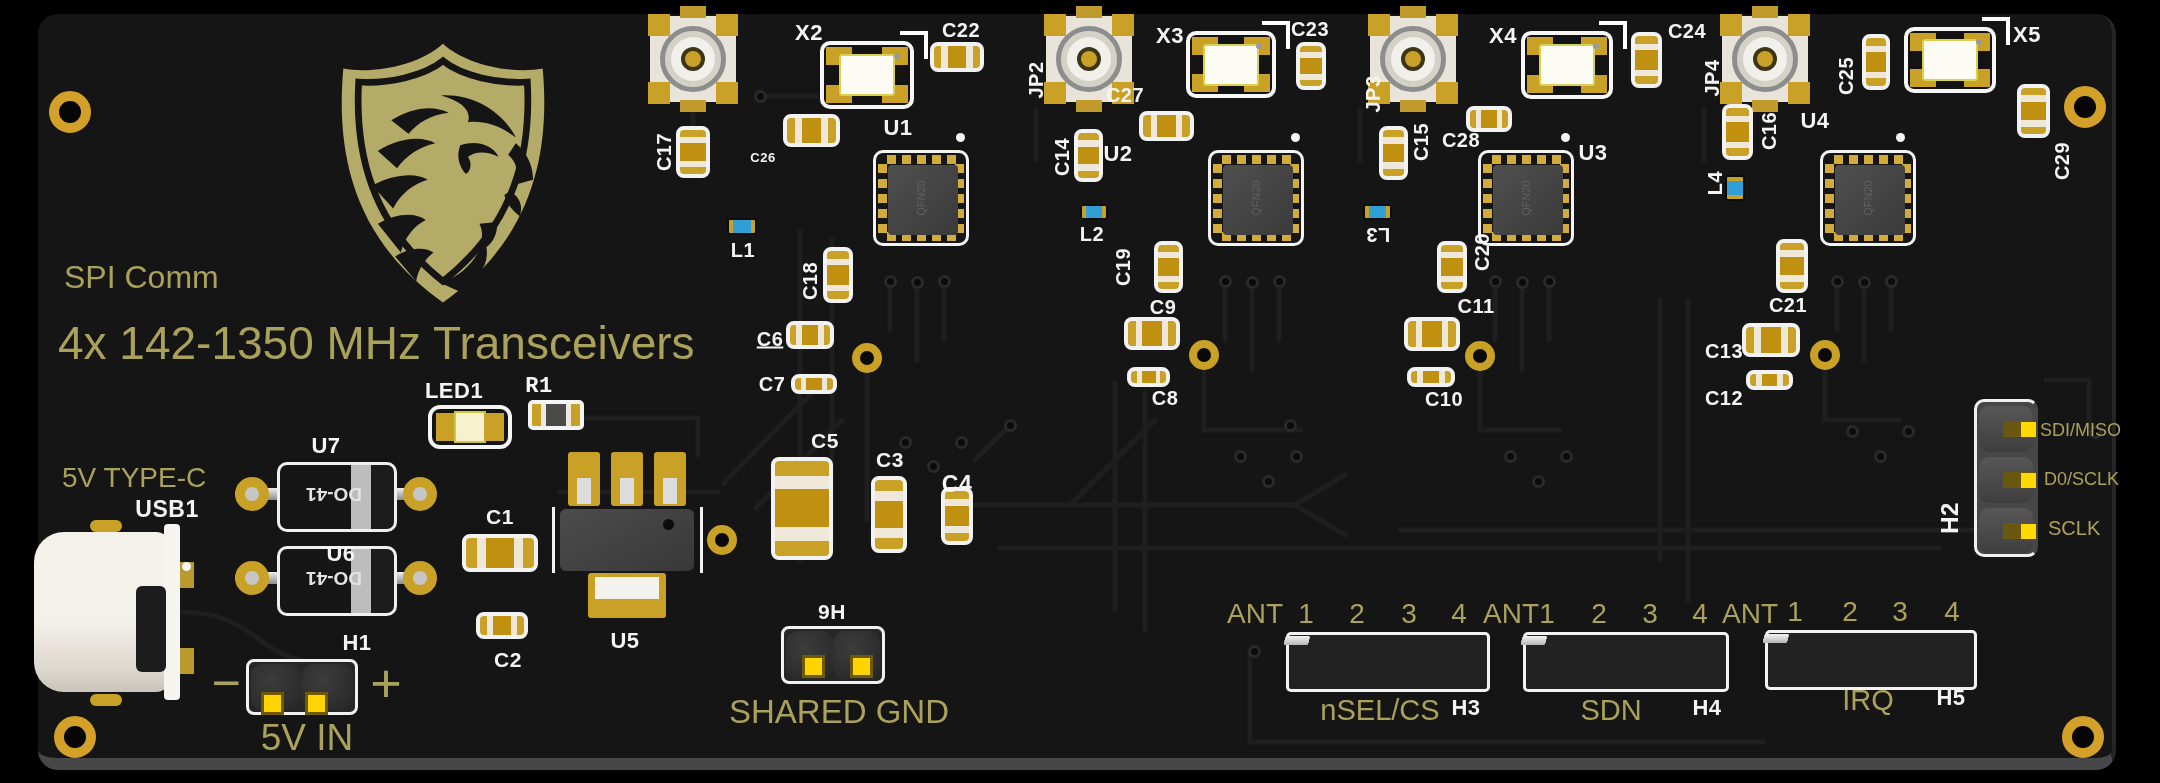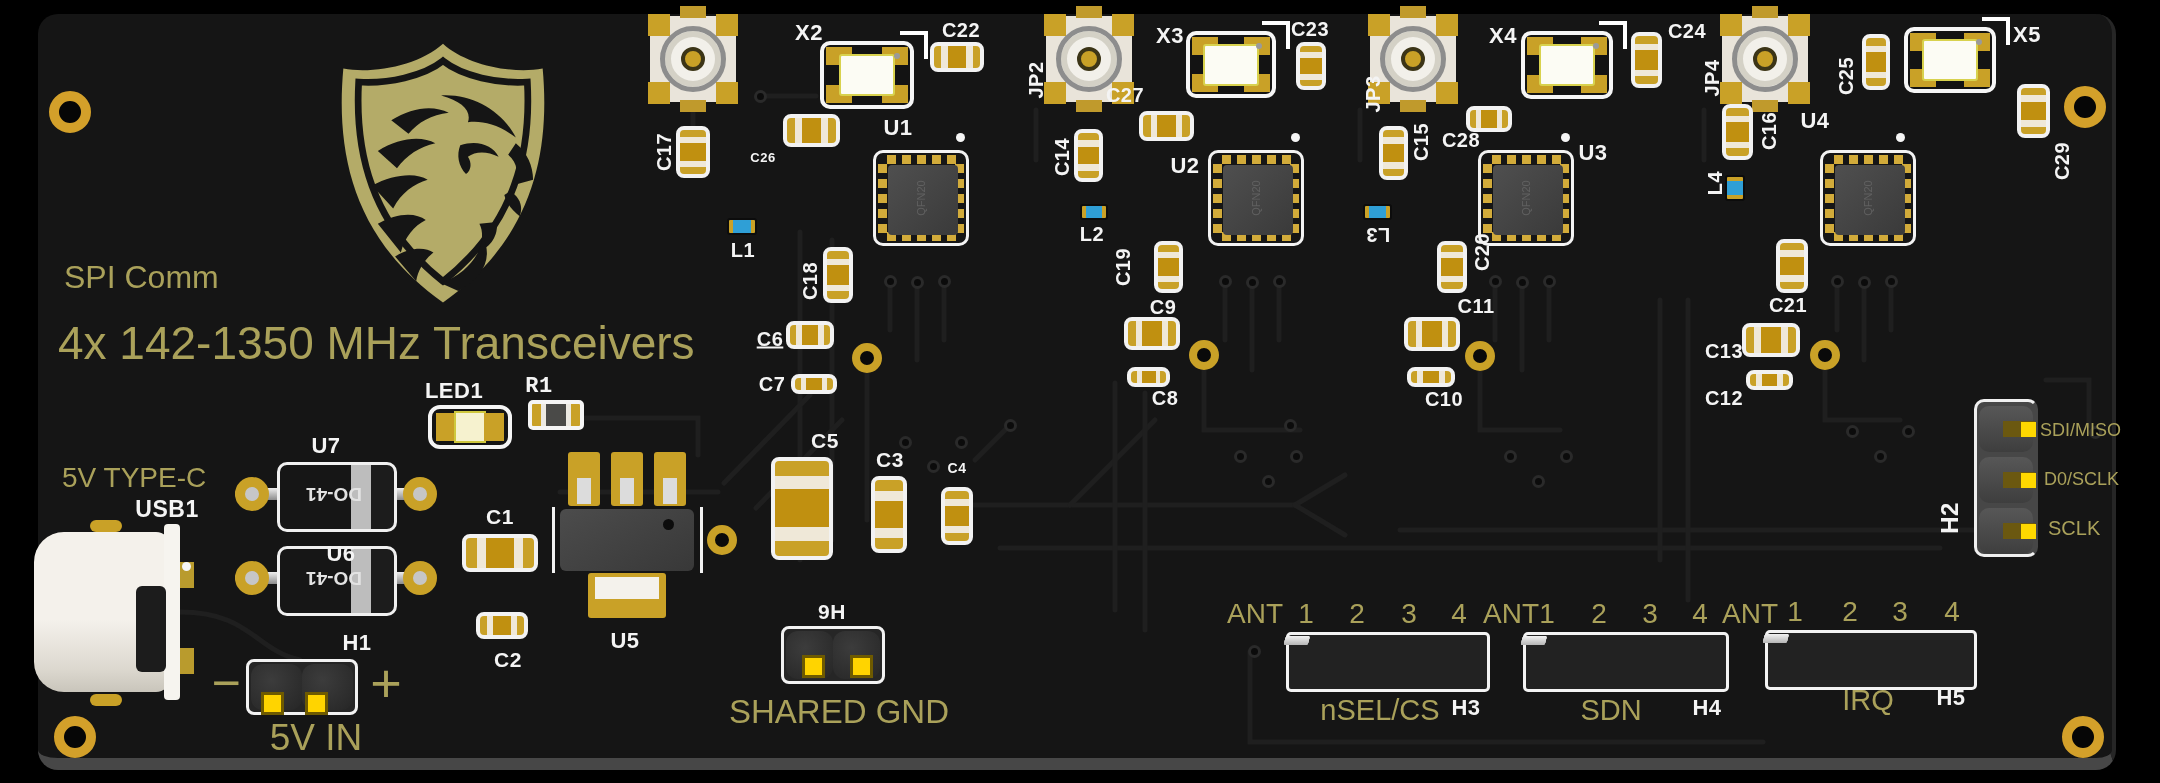--- a/index.html
+++ b/index.html
@@ -458,44 +458,44 @@
       <span class="lbl silk" style="left: 167px; top: 509px; font-size: 23px;">USB1</span>
       <span class="lbl silk" style="left: 326px; top: 446px; font-size: 22px;">U7</span>
       <span class="lbl silk" style="left: 341px; top: 554px; font-size: 22px;">U6</span>
       <span class="lbl mark" style="left: 334px; top: 494px; font-size: 19px; transform: translate(-50%, -50%) rotate(180deg);">DO-41</span>
       <span class="lbl mark" style="left: 334px; top: 578px; font-size: 19px; transform: translate(-50%, -50%) rotate(180deg);">DO-41</span>
       <span class="lbl silk" style="left: 500px; top: 517px; font-size: 21px;">C1</span>
       <span class="lbl silk" style="left: 508px; top: 660px; font-size: 21px;">C2</span>
       <span class="lbl silk" style="left: 357px; top: 643px; font-size: 22px;">H1</span>
       <span class="lbl olive" style="left: 226px; top: 683px; font-size: 50px;">−</span>
       <span class="lbl olive" style="left: 386px; top: 683px; font-size: 54px;">+</span>
-      <span class="lbl olive" style="left: 307px; top: 738px; font-size: 37px; margin-left: 9px;">5V IN</span>
+      <span class="lbl olive" style="left: 307px; top: 738px; font-size: 37px;">5V IN</span>
       <span class="lbl silk" style="left: 454px; top: 391px; font-size: 22px;">LED1</span>
       <span class="lbl silk" style="left: 539px; top: 386px; font-size: 22px; font-family: Liberation Mono, monospace;">R1</span>
       <span class="lbl silk" style="left: 825px; top: 441px; font-size: 21px;">C5</span>
       <span class="lbl silk" style="left: 890px; top: 460px; font-size: 21px;">C3</span>
-      <span class="lbl silk" style="left: 957px; top: 468px; font-size: 14px;">C4</span>
+      <span class="lbl silk" style="left: 957px; top: 484px; font-size: 23px;">C4</span>
       <span class="lbl silk" style="left: 625px; top: 641px; font-size: 22px;">U5</span>
       <span class="lbl silk" style="left: 832px; top: 612px; font-size: 21px;">9H</span>
       <span class="lbl olive" style="left: 839px; top: 712px; font-size: 33px;">SHARED GND</span>
       <span class="lbl silk" style="left: 664px; top: 152px; font-size: 20px; transform: translate(-50%, -50%) rotate(-90deg);">C17</span>
       <span class="lbl silk" style="left: 763px; top: 157px; font-size: 13px;">C26</span>
       <span class="lbl silk" style="left: 810px; top: 281px; font-size: 20px; transform: translate(-50%, -50%) rotate(-90deg);">C18</span>
       <span class="lbl silk" style="left: 770px; top: 339px; font-size: 20px; text-decoration: underline;">C6</span>
       <span class="lbl silk" style="left: 772px; top: 384px; font-size: 20px;">C7</span>
       <span class="lbl silk" style="left: 743px; top: 250px; font-size: 20px;">L1</span>
       <span class="lbl silk" style="left: 809px; top: 33px; font-size: 22px;">X2</span>
       <span class="lbl silk" style="left: 961px; top: 30px; font-size: 20px;">C22</span>
       <span class="lbl silk" style="left: 898px; top: 128px; font-size: 22px;">U1</span>
       <span class="lbl chip" style="left: 921px; top: 198px; font-size: 11px; transform: translate(-50%, -50%) rotate(-90deg);">QFN20</span>
       <span class="lbl silk" style="left: 1036px; top: 80px; font-size: 20px; transform: translate(-50%, -50%) rotate(-90deg);">JP2</span>
       <span class="lbl silk" style="left: 1125px; top: 95px; font-size: 20px;">C27</span>
       <span class="lbl silk" style="left: 1170px; top: 36px; font-size: 22px;">X3</span>
       <span class="lbl silk" style="left: 1310px; top: 29px; font-size: 20px;">C23</span>
-      <span class="lbl silk" style="left: 1185px; top: 154px; font-size: 22px; margin-top: 12px;">U2</span>
+      <span class="lbl silk" style="left: 1118px; top: 154px; font-size: 22px;">U2</span>
       <span class="lbl chip" style="left: 1256px; top: 198px; font-size: 11px; transform: translate(-50%, -50%) rotate(-90deg);">QFN20</span>
       <span class="lbl silk" style="left: 1062px; top: 157px; font-size: 20px; transform: translate(-50%, -50%) rotate(-90deg);">C14</span>
       <span class="lbl silk" style="left: 1092px; top: 234px; font-size: 20px;">L2</span>
       <span class="lbl silk" style="left: 1123px; top: 267px; font-size: 20px; transform: translate(-50%, -50%) rotate(-90deg);">C19</span>
       <span class="lbl silk" style="left: 1163px; top: 307px; font-size: 20px;">C9</span>
       <span class="lbl silk" style="left: 1165px; top: 398px; font-size: 20px;">C8</span>
       <span class="lbl silk" style="left: 1373px; top: 94px; font-size: 20px; transform: translate(-50%, -50%) rotate(-90deg);">JP3</span>
       <span class="lbl silk" style="left: 1421px; top: 142px; font-size: 20px; transform: translate(-50%, -50%) rotate(-90deg);">C15</span>
       <span class="lbl silk" style="left: 1461px; top: 140px; font-size: 20px;">C28</span>
       <span class="lbl silk" style="left: 1503px; top: 36px; font-size: 22px;">X4</span>

